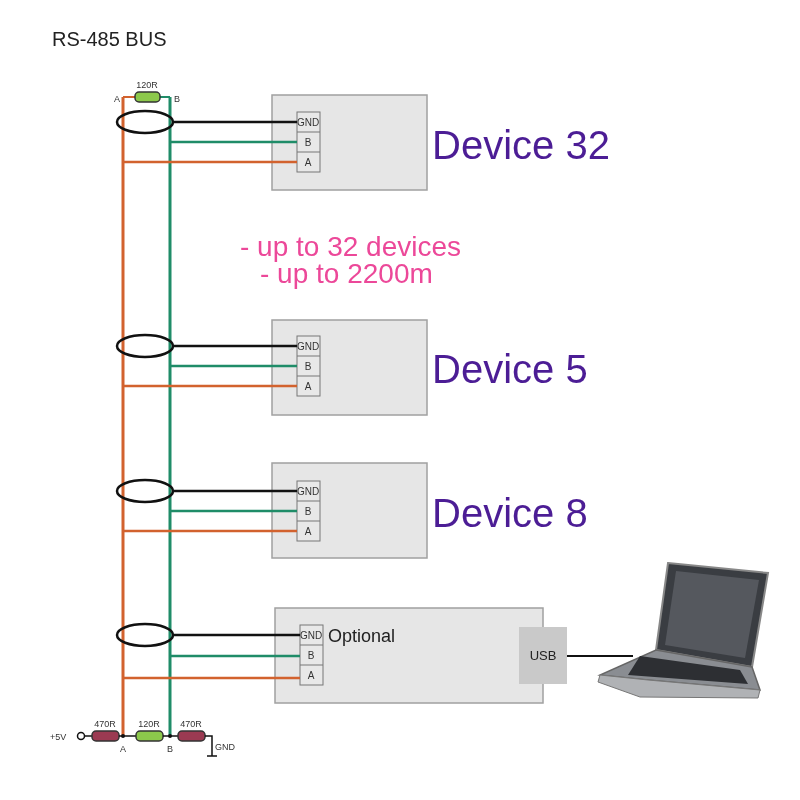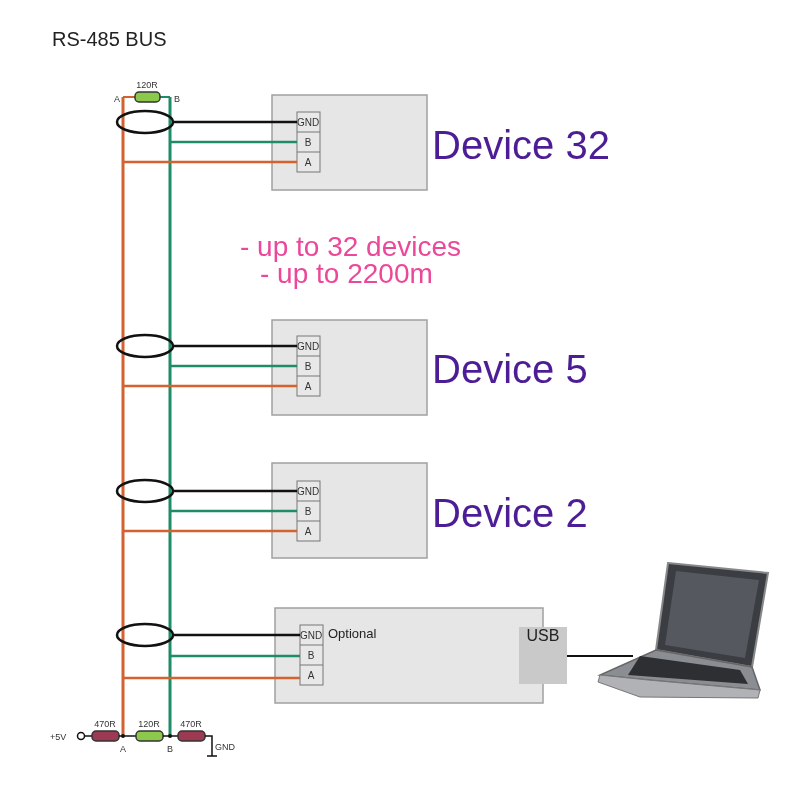--- a/index.html
+++ b/index.html
@@ -3,22 +3,22 @@
 <meta charset="utf-8">
 <style>
   html, body { margin: 0; padding: 0; background: #ffffff; }
   body { width: 800px; height: 800px; position: relative; overflow: hidden; font-family: "Liberation Sans", sans-serif; }
   #diagram { position: absolute; left: 0; top: 0; }
   .title { position: absolute; left: 52px; top: 28px; font-size: 20px; color: #222; text-align: center; }
   .devlabel { position: absolute; left: 432px; font-size: 40px; color: #4c1d95; }
   .note { position: absolute; font-size: 28px; color: #ec4899; }
   .small { font-family: "Liberation Sans", sans-serif; font-size: 9px; fill: #333; }
   .term { font-family: "Liberation Sans", sans-serif; font-size: 10px; fill: #333; }
-  .opt { position: absolute; left: 328px; top: 626px; font-size: 13px; color: #222; }
-  .usb { position: absolute; left: 519px; top: 627px; width: 48px; height: 57px; background: #c9c9c9; display: flex; align-items: flex-start; justify-content: center; font-size: 16px; color: #222; }
+  .opt { position: absolute; left: 328px; top: 626px; font-size: 18px; color: #222; }
+  .usb { position: absolute; left: 519px; top: 627px; width: 48px; height: 57px; background: #c9c9c9; display: flex; align-items: center; justify-content: center; font-size: 13px; color: #222; }
 </style>
 </head>
 <body>
 
 <svg id="diagram" width="800" height="800">
 
   <line x1="123" y1="97" x2="123" y2="735" stroke="#d2622e" stroke-width="3"></line>
   <line x1="170" y1="97" x2="170" y2="735" stroke="#1f8c68" stroke-width="3"></line>
 
   <line x1="123" y1="97" x2="135" y2="97" stroke="#d2622e" stroke-width="2"></line>
@@ -111,19 +111,19 @@
     <text class="small" x="191" y="727" text-anchor="middle">470R</text>
     <text class="small" x="123" y="752" text-anchor="middle">A</text>
     <text class="small" x="170" y="752" text-anchor="middle">B</text>
     <text class="small" x="215" y="750">GND</text>
   </g>
 </svg>
 
 <div class="title">RS-485 BUS</div>
 <div class="devlabel" style="top:123px">Device 32</div>
 <div class="devlabel" style="top:347px">Device 5</div>
-<div class="devlabel" style="top:491px">Device 2</div>
+<div class="devlabel" style="top:491px">Device 8</div>
 <div class="note" style="left:240px; top:231px">- up to 32 devices</div>
 <div class="note" style="left:260px; top:258px">- up to 2200m</div>
 <div class="opt">Optional</div>
 <div class="usb">
     <span>USB</span>
   </div>
 
 </body></html>

